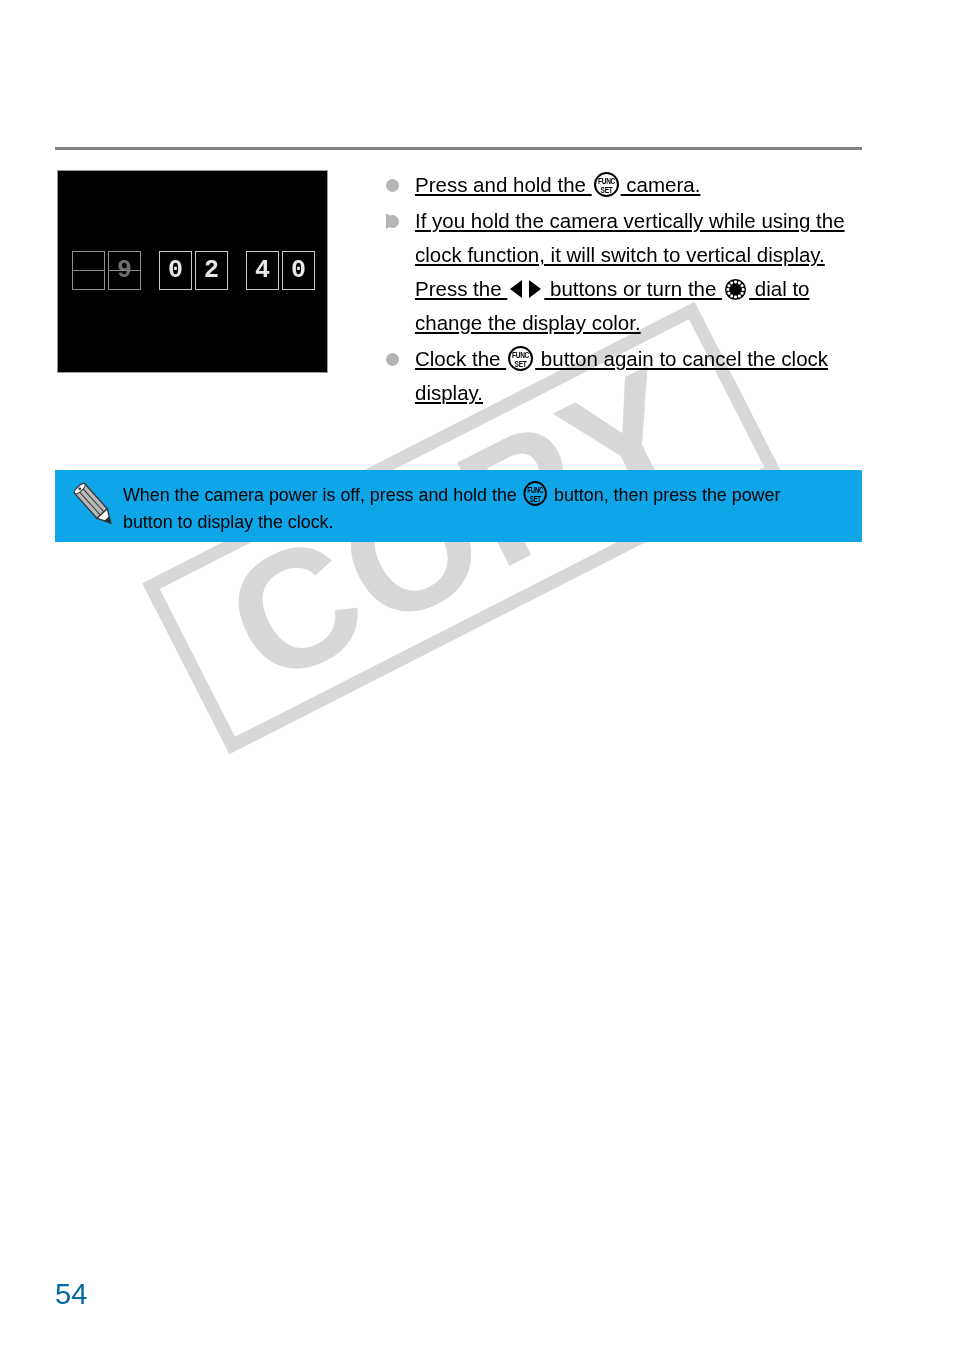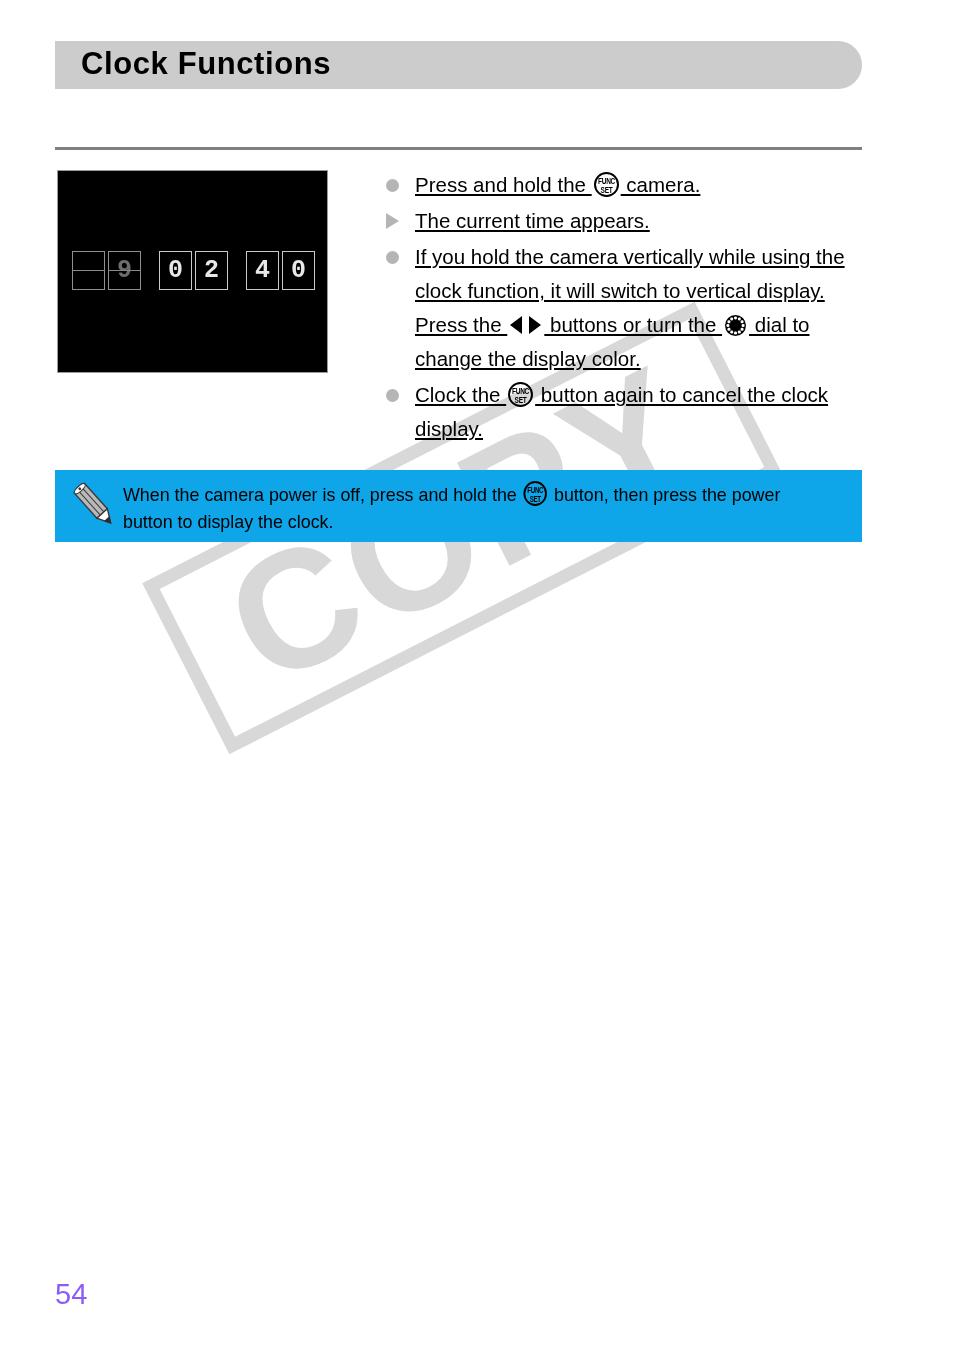--- a/index.html
+++ b/index.html
@@ -285,36 +285,33 @@
     transform: scaleX(0.94);
     transform-origin: left top;
   }
 
   
   #page-number {
     position: absolute;
     left: 55px;
     top: 1278px;
     font-size: 29px;
-    color: #8b5cf6;
+    color: #0369a1;
     z-index: 2;
   }
 </style>
 </head>
 <body>
 
 <div id="page">
 
   <div id="watermark">
     <span class="wm-text">COPY</span>
   </div>
 
-  <div id="title-banner">
-    <span class="title-text">Clock Functions</span>
-  </div>
 
 
   <div id="divider"></div>
 
   <div id="content-row">
 
     <div id="lcd-figure">
       <div id="lcd-digits">
 
         <div class="digit-box flip">
@@ -352,21 +349,20 @@
 
     <div id="instructions">
 
       <div class="instr-item">
         <span class="marker dot"></span>
         <span>Press and hold the </span><span class="ico ico-funcset"><span class="l1">FUNC</span><span class="l2">SET</span></span><span> camera.</span>
       </div>
 
       <div class="instr-item">
         <span class="marker tri"></span>
-        <span>The current time appears.</span>
       </div>
 
       <div class="instr-item">
         <span class="marker dot"></span>
         <span>If you hold the camera vertically while using the clock function, it will switch to vertical display. Press the </span><span class="ico ico-lr"><span class="tl"></span><span class="tr"></span></span><span> buttons or turn the </span><span class="ico ico-dial"><i style="transform: translate(0px, -7.6px);"></i><i style="transform: translate(3.8px, -6.58px);"></i><i style="transform: translate(6.58px, -3.8px);"></i><i style="transform: translate(7.6px, 0px);"></i><i style="transform: translate(6.58px, 3.8px);"></i><i style="transform: translate(3.8px, 6.58px);"></i><i style="transform: translate(0px, 7.6px);"></i><i style="transform: translate(-3.8px, 6.58px);"></i><i style="transform: translate(-6.58px, 3.8px);"></i><i style="transform: translate(-7.6px, 0px);"></i><i style="transform: translate(-6.58px, -3.8px);"></i><i style="transform: translate(-3.8px, -6.58px);"></i></span><span> dial to change the display color.</span>
       </div>
 
       <div class="instr-item">
         <span class="marker dot"></span>
         <span>Clock the </span><span class="ico ico-funcset"><span class="l1">FUNC</span><span class="l2">SET</span></span><span> button again to cancel the clock display.</span>

